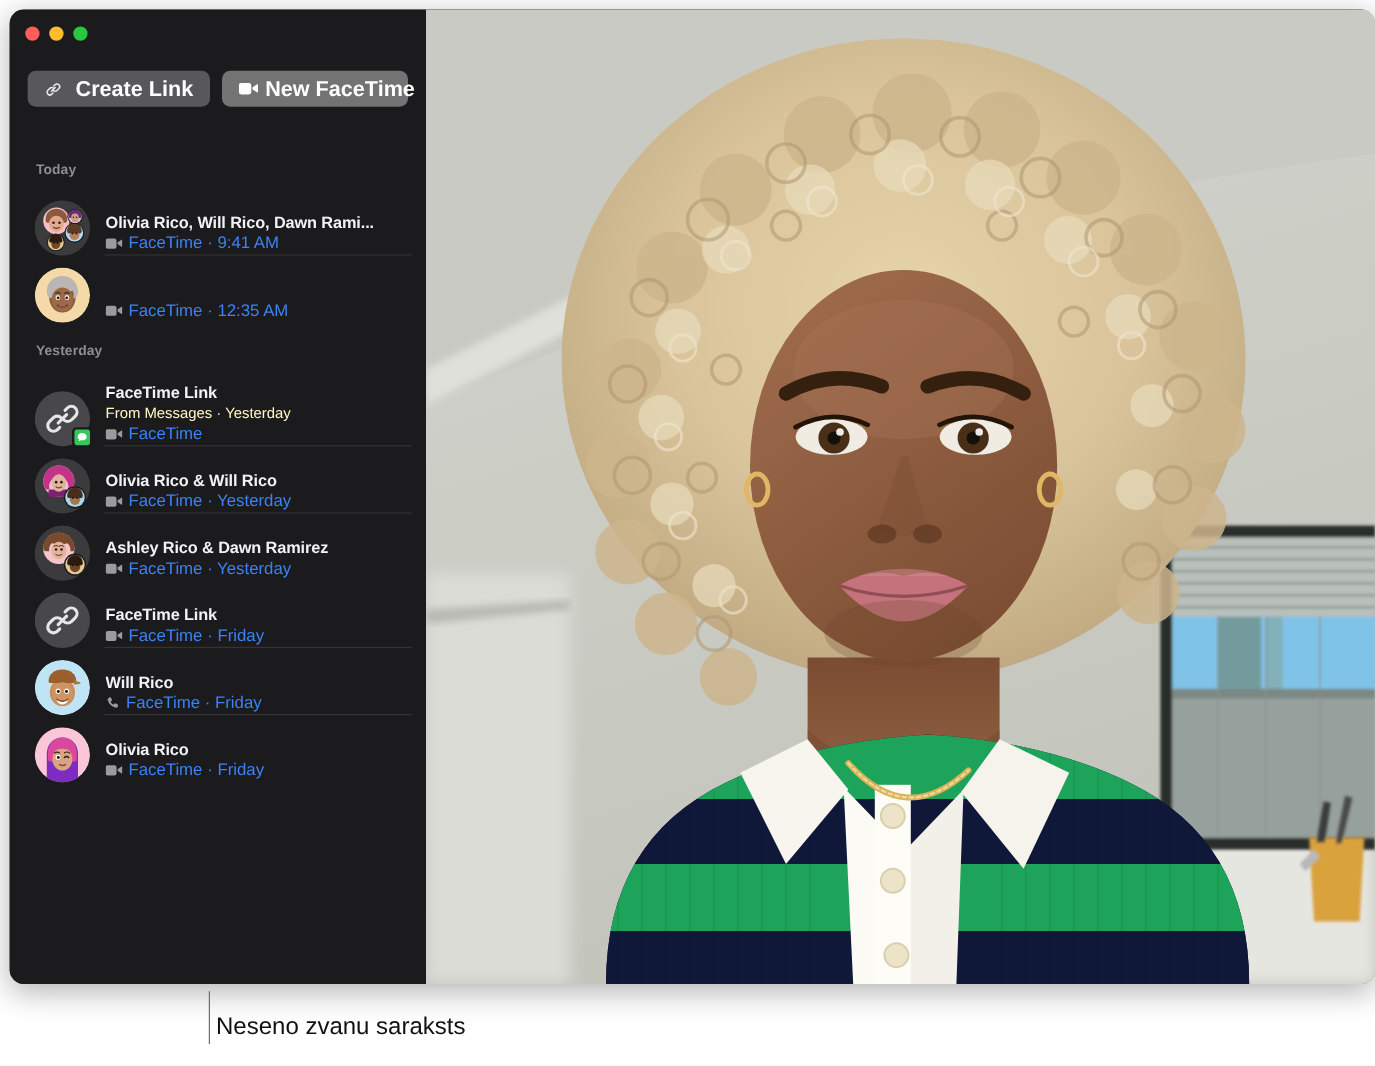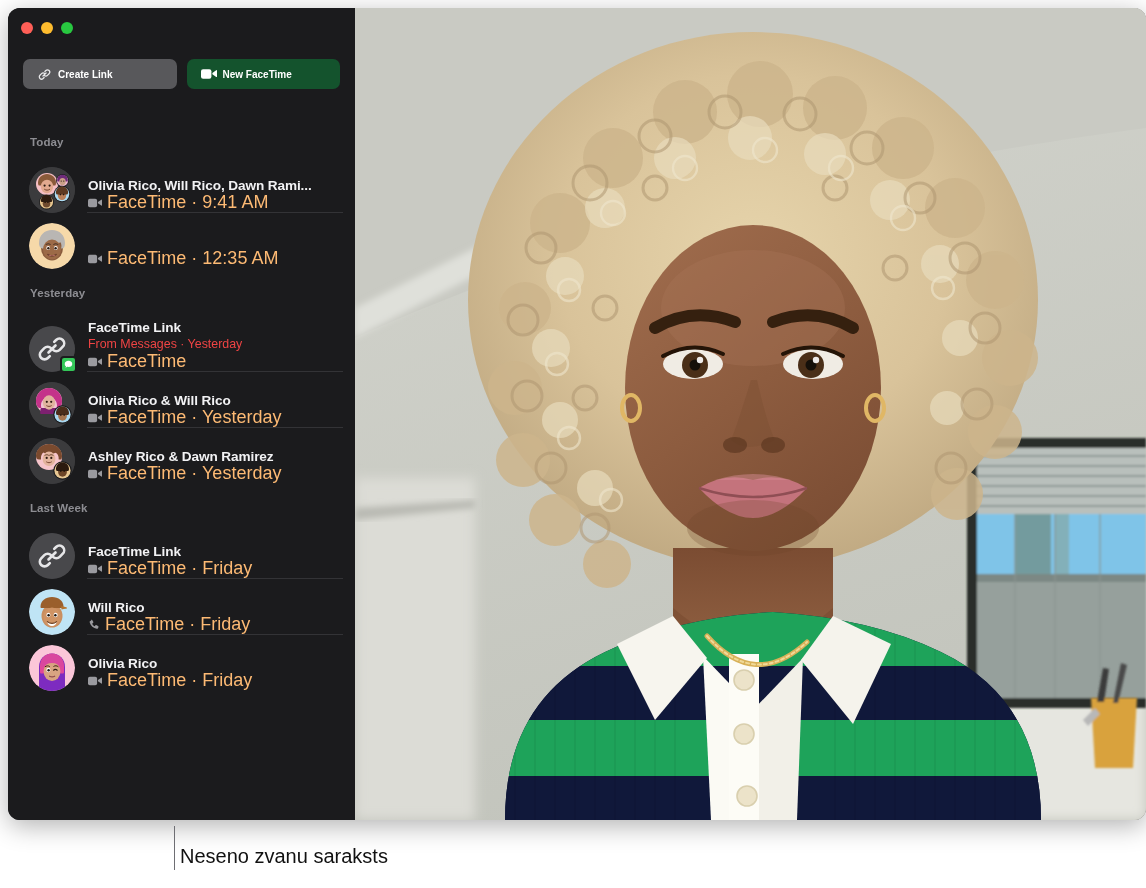--- a/index.html
+++ b/index.html
@@ -43,32 +43,32 @@
   .toolbar {
     position: absolute; left: 0; top: 51px;
     width: 347px;
     display: flex; gap: 10px;
     padding: 0 15px;
   }
   .btn {
     height: 30px;
     border-radius: 7px;
     border: none;
-    display: inline-flex; align-items: center; justify-content: flex-start;
+    display: inline-flex; align-items: center; justify-content: space-between;
     gap: 6px;
     font-family: "Liberation Sans", sans-serif;
-    font-size: 10px;
+    font-size: 18px;
     font-weight: bold;
     color: #ffffff;
     cursor: pointer;
     padding: 0 14px;
     white-space: nowrap;
   }
   .btn-create { background: #58585b; width: 155px; font-weight: 600; }
-  .btn-new { background: #14532d; width: 155px; }
+  .btn-new { background: #737373; width: 155px; }
   .btn .glyph { display: inline-flex; align-items: center; }
 
   
   .calllist {
     position: absolute; left: 0; top: 112px;
     width: 347px; height: 700px;
     overflow: hidden;
   }
   .section-head {
     font-size: 11.5px;
@@ -107,28 +107,28 @@
   .avatar svg { display: block; width: 46px; height: 46px; }
 
   .rowtext { min-width: 0; flex: 1 1 auto; padding-bottom: 2px; }
   .rowtitle {
     font-size: 13.6px; font-weight: bold; color: #f2f2f4;
     white-space: nowrap; overflow: hidden; text-overflow: clip;
     line-height: 17px;
     letter-spacing: -0.1px;
   }
   .rowsub {
-    font-size: 18px; color: #fdba74;
+    font-size: 14px; color: #3b82f6;
     line-height: 17px;
     display: flex; align-items: center; gap: 5px;
     white-space: nowrap;
   }
   .rowsub .ic { display: inline-flex; align-items: center; flex: 0 0 auto; }
   .rowsub2 {
-    font-size: 12.4px; color: #ef4444; line-height: 17px; white-space: nowrap;
+    font-size: 12.4px; color: #fef9c3; line-height: 17px; white-space: nowrap;
   }
 
   
   .video {
     flex: 1 1 auto;
     position: relative;
     overflow: hidden;
     background: #cfd0c9;
   }
   .video svg { display: block; width: 100%; height: 100%; }
@@ -380,21 +380,20 @@
                   <rect x="0" y="0.5" width="13" height="12" rx="2.6"></rect>
                   <path d="M14.2 5.1 19 1.8c.6-.4 1 0 1 .6v7.2c0 .7-.4 1-1 .6l-4.8-3.3z"></path>
                 </svg>
               </span>
               <span>FaceTime · Yesterday</span>
             </div>
           </div>
 
         </div>
 
-        <div class="section-head">Last Week</div>
 
         <div class="row">
           <div class="avatar-wrap">
             <div class="avatar">
               <svg viewBox="0 0 46 46">
                 <circle cx="23" cy="23" r="23" fill="#48484b"></circle>
                 <g stroke="#e6e6e8" stroke-width="2.6" fill="none" stroke-linecap="round">
                   <path d="M19.5 26.5 26.5 19.5"></path>
                   <path d="M25.2 15.9l1.9-1.9a4.7 4.7 0 0 1 6.7 6.7l-3.1 3.1a4.7 4.7 0 0 1-6.7 0"></path>
                   <path d="M20.8 30.1l-1.9 1.9a4.7 4.7 0 0 1-6.7-6.7l3.1-3.1a4.7 4.7 0 0 1 6.7 0"></path>

